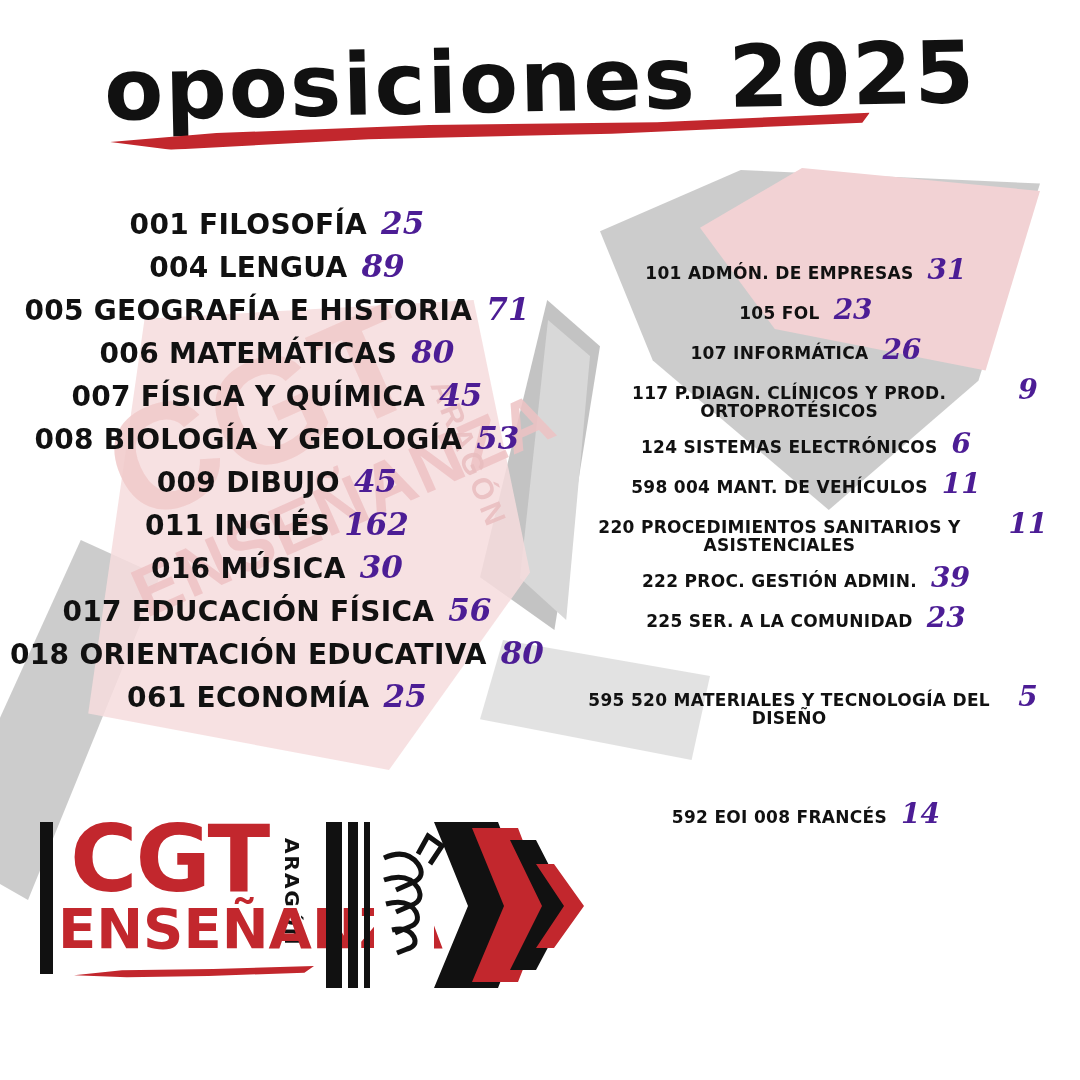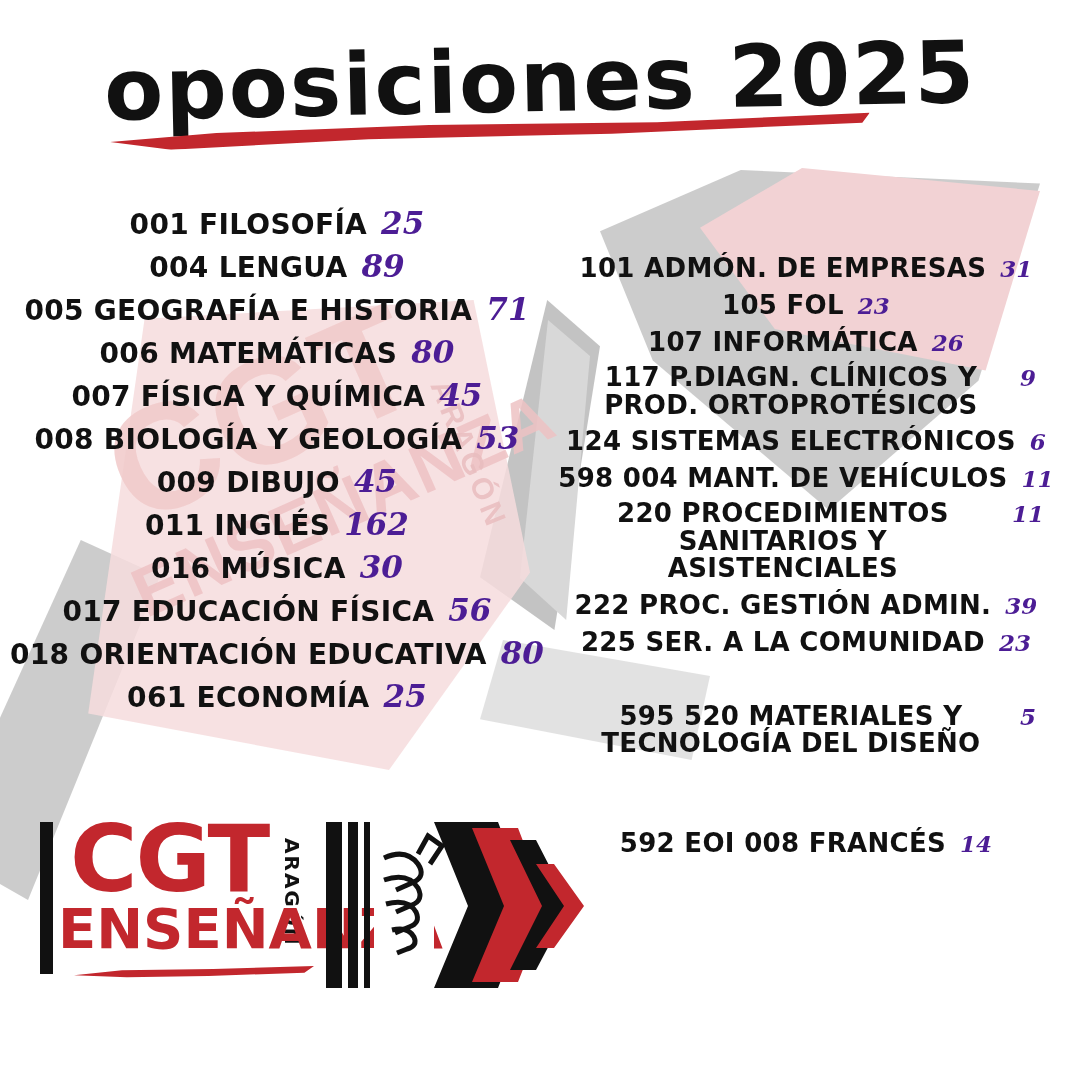--- a/index.html
+++ b/index.html
@@ -171,22 +171,22 @@
   }
   
   .row.multi {
     flex-wrap: nowrap;
   }
   .row.multi .label {
     white-space: normal;
     line-height: 1.06;
     max-width: 430px;
   }
-  .col-right .row .label { font-size: 26px; }
-  .col-right .row .count { font-size: 23px; }
+  .col-right .row .label { font-size: 17px; }
+  .col-right .row .count { font-size: 28px; }
 
   .row.gap-top { margin-top: 46px; }
   .row.gap-top2 { margin-top: 70px; }
 
   
   .logo {
     position: absolute;
     left: 34px;
     top: 818px;
     width: 560px;

